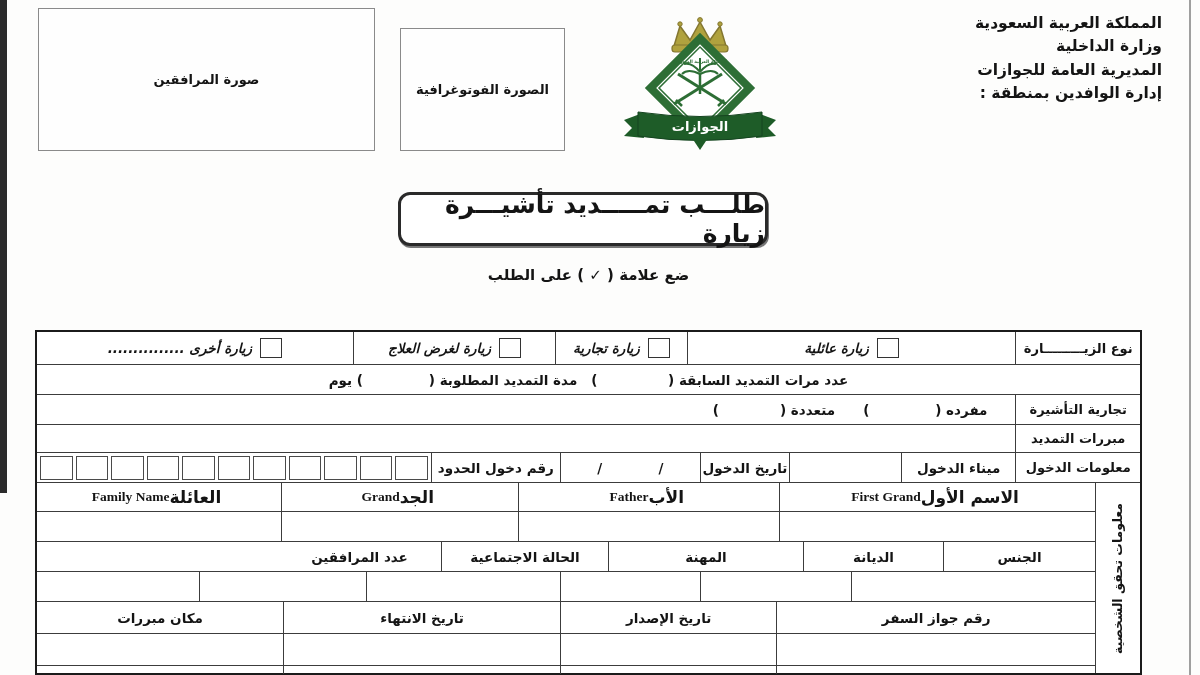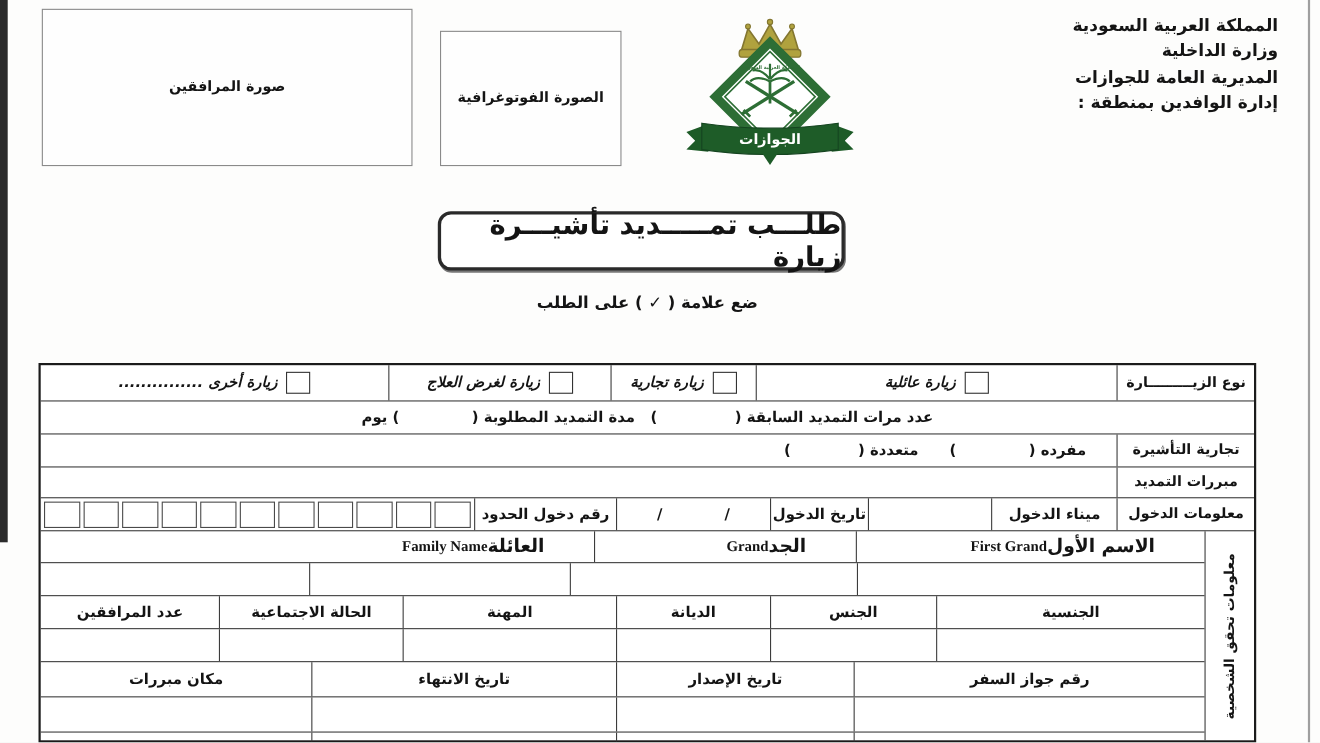--- a/index.html
+++ b/index.html
@@ -45,21 +45,21 @@
   .digits { padding:2px 3px; gap:3px; direction:ltr; }
   .digit-box { flex:1 1 0; height:24px; align-self:center; border:1px solid #4a4a4a; background:#fff; }
 
   
   .personal { display:flex; direction:rtl; height:191px; flex-shrink:0; }
   .side { width:45px; border-left:1px solid #3c3c3c; display:flex;
           align-items:center; justify-content:center; }
   .side span { transform:rotate(-90deg); white-space:nowrap; font-size:12.5px; }
   .pmain { flex:1; display:flex; flex-direction:column; min-width:0; }
   .pmain .trow + .trow { border-top:1px solid #3c3c3c; }
-  .nh { justify-content:flex-end; direction:ltr; padding:0 45px 0 40px; }
+  .nh { justify-content:center; direction:ltr; padding:0 45px 0 40px; }
   .nh .en { font-family:"Liberation Serif", serif; font-size:13.5px; }
   .nh .ar { font-size:17px; }
 </style>
 </head>
 <body>
 
 <div class="page">
 
   <div class="left-bar"></div>
   <div class="right-edge"></div>
@@ -180,39 +180,42 @@
       <div class="side">
         <span>معلومات تحقق الشخصية</span>
       </div>
       <div class="pmain">
 
         <div class="trow h28">
           <div class="cell nh" style="width:317px">
             <span class="en">First Grand</span>
             <span class="ar">الاسم الأول</span>
           </div>
+          <div class="cell nh" style="width:262px">
+            <span class="en">Father</span>
+            <span class="ar">الأب</span>
+          </div>
           <div class="cell nh" style="width:238px">
             <span class="en">Grand</span>
             <span class="ar">الجد</span>
           </div>
           <div class="cell nh" style="width:245px">
             <span class="en">Family Name</span>
             <span class="ar">العائلة</span>
           </div>
         </div>
 
         <div class="trow h30">
           <div class="cell" style="width:317px"></div>
           <div class="cell" style="width:262px"></div>
           <div class="cell" style="width:238px"></div>
           <div class="cell" style="width:245px"></div>
         </div>
 
         <div class="trow h30">
-          <div class="cell" style="width:245px">الجنسية</div>
           <div class="cell" style="width:152px">الجنس</div>
           <div class="cell" style="width:140px">الديانة</div>
           <div class="cell" style="width:195px">المهنة</div>
           <div class="cell" style="width:167px">الحالة الاجتماعية</div>
           <div class="cell" style="width:163px">عدد المرافقين</div>
         </div>
 
         <div class="trow h30">
           <div class="cell" style="width:245px"></div>
           <div class="cell" style="width:152px"></div>

